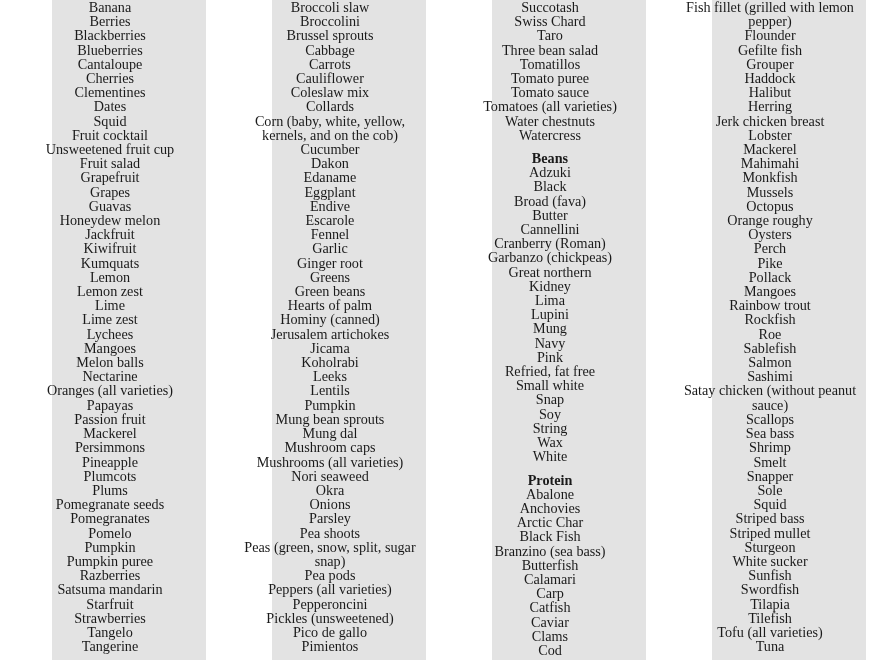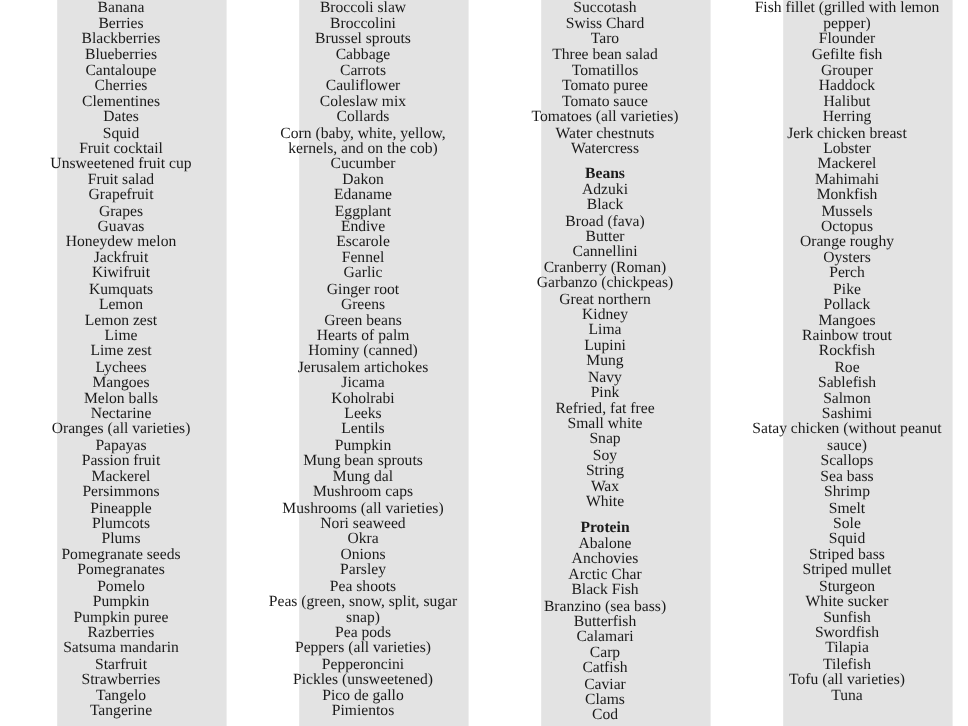--- a/index.html
+++ b/index.html
@@ -237,20 +237,21 @@
         <div class="entry">Rockfish</div>
         <div class="entry">Roe</div>
         <div class="entry">Sablefish</div>
         <div class="entry">Salmon</div>
         <div class="entry">Sashimi</div>
         <div class="entry">Satay chicken (without peanut sauce)</div>
         <div class="entry">Scallops</div>
         <div class="entry">Sea bass</div>
         <div class="entry">Shrimp</div>
         <div class="entry">Smelt</div>
+        <div class="entry">Snapper</div>
         <div class="entry">Sole</div>
         <div class="entry">Squid</div>
         <div class="entry">Striped bass</div>
         <div class="entry">Striped mullet</div>
         <div class="entry">Sturgeon</div>
         <div class="entry">White sucker</div>
         <div class="entry">Sunfish</div>
         <div class="entry">Swordfish</div>
         <div class="entry">Tilapia</div>
         <div class="entry">Tilefish</div>

